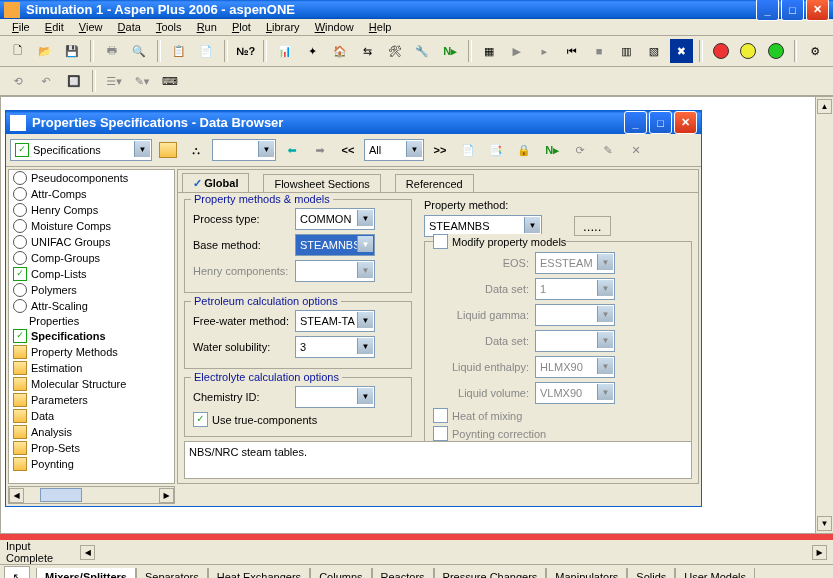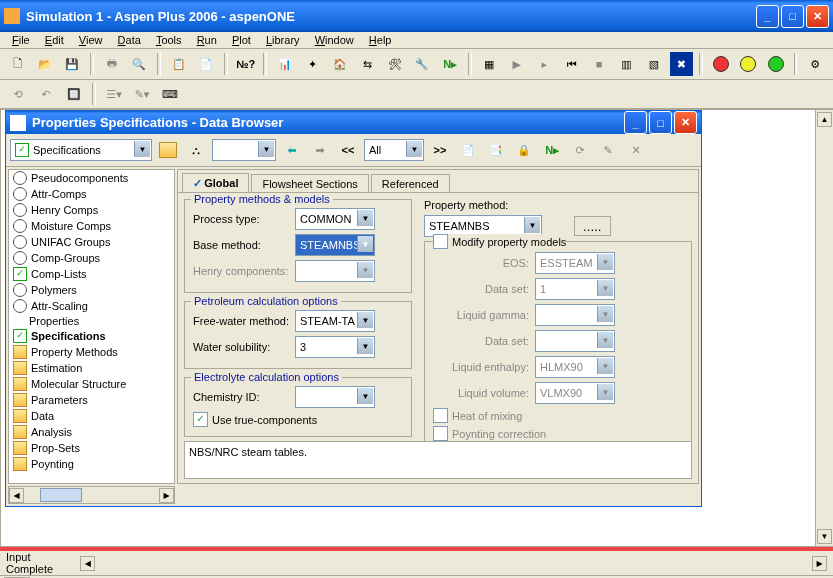--- a/index.html
+++ b/index.html
@@ -1,64 +1,64 @@
 <!DOCTYPE html>
 <html><head>
 <meta charset="utf-8">
 <style>
 body{margin:0;font-family:Tahoma,sans-serif;font-size:11px;background:#ece9d8;overflow:hidden}
-.titlebar{height:32px;background:linear-gradient(to bottom,#0a5fd3,#3b8cff 10%,#0a5fd3 90%,#054ab3);color:#fff;display:flex;align-items:center;padding:0 4px}
+.titlebar{height:19px;background:linear-gradient(to bottom,#0a5fd3,#3b8cff 10%,#0a5fd3 90%,#054ab3);color:#fff;display:flex;align-items:center;padding:0 4px}
 .titlebar .icon{width:16px;height:16px;background:#f7a93f;margin-right:6px;display:inline-block}
 .titlebar .title{font-weight:bold;font-size:13px;flex:1}
 .winbtns{display:flex;gap:2px}
 .winbtn{width:21px;height:21px;border:1px solid #fff;border-radius:3px;display:flex;align-items:center;justify-content:center;font-weight:bold;font-size:11px;color:#fff}
 .winbtn.min,.winbtn.max{background:linear-gradient(#2f7bff,#1a5fd0)}
 .winbtn.close{background:linear-gradient(#ff6a3c,#d4341a)}
 .menubar{background:#ece9d8;padding:2px 6px;border-bottom:1px solid #aca899}
 .menubar span{padding:18px 6px;cursor:default}
 .menubar span u{text-decoration:underline}
 .toolbar{background:#ece9d8;padding:2px 6px;display:flex;align-items:center;gap:4px;border-bottom:1px solid #aca899;height:26px}
 .tbtn{width:22px;height:22px;display:flex;align-items:center;justify-content:center;border:1px solid transparent}
 .sep{width:2px;height:22px;border-left:1px solid #aca899;border-right:1px solid #fff;margin:0 2px}
 .mdi-area{position:relative;background:#7f7f7f;height:436px;border:1px solid #aca899;border-right:none;display:flex}
 .rightscroll{width:17px;background:#ece9d8;border-left:1px solid #aca899;display:flex;flex-direction:column;justify-content:space-between;align-items:center;padding:2px 0}
 .sarrow{width:13px;height:13px;background:#ece9d8;border:1px solid #aca899;font-size:8px;display:flex;align-items:center;justify-content:center}
-.child-window{position:absolute;left:4px;top:0;width:695px;height:395px;background:#ece9d8;border:1px solid #0a5fd3;display:flex;flex-direction:column}
+.child-window{position:absolute;left:4px;top:13px;width:695px;height:395px;background:#ece9d8;border:1px solid #0a5fd3;display:flex;flex-direction:column}
 .child-title{height:24px;background:linear-gradient(to bottom,#0a5fd3,#3b8cff 10%,#0a5fd3)}
 .child-body{display:flex;flex-direction:column;flex:1;background:#ece9d8}
 .browser-tb{height:28px;padding:2px 4px;display:flex;align-items:center;gap:4px;border-bottom:1px solid #aca899}
 .combo{height:20px;border:1px solid #7f9db9;background:#fff;display:flex;align-items:center;padding:0 2px 0 4px;position:relative}
 .combo .dd{width:15px;height:16px;background:linear-gradient(#cde,#abc);border-left:1px solid #7f9db9;font-size:8px;display:flex;align-items:center;justify-content:center;position:absolute;right:1px;top:1px;bottom:1px}
 .browser-main{flex:1;display:flex;overflow:hidden}
 .tree{width:165px;border:1px solid #aca899;background:#fff;margin:2px;overflow:auto}
 .tree-item{display:flex;align-items:center;gap:4px;padding:1px 4px;white-space:nowrap}
 .ti-icon{width:12px;height:12px;display:inline-block}
 .ti-circle{border:1px solid #555;border-radius:50%}
 .ti-folder{background:linear-gradient(#ffe79c,#f7c14a);border:1px solid #b88a2e}
 .ti-check{background:#fff;border:1px solid #13a10e;font-size:9px;color:#13a10e;text-align:center;line-height:10px}
 .ti-check.on::before{content:"✓"}
 .content-area{flex:1;border:1px solid #aca899;margin:2px 2px 2px 0;background:#ece9d8;display:flex;flex-direction:column}
 .tabs{display:flex;align-items:flex-end;height:22px;padding-left:4px}
-.tab{padding:3px 10px;border:1px solid #aca899;border-bottom:none;background:#ece9d8;margin-right:2px;position:relative;top:1px}
+.tab{padding:3px 10px;border:1px solid #aca899;border-bottom:none;background:#ece9d8;margin-right:14px;position:relative;top:1px}
 .tab.active{background:#ece9d8;font-weight:normal}
 .tab.active::before{content:"✓";color:#1a5fd0;font-weight:bold;margin-right:2px}
 .tab.active span{font-weight:bold}
 .tab-body{flex:1;border-top:1px solid #aca899;padding:6px;position:relative}
 .groupbox{border:1px solid #aca899;padding:8px 8px 6px;margin-bottom:8px;position:relative}
 .groupbox .legend{position:absolute;top:-7px;left:6px;background:#ece9d8;padding:0 3px;color:#08139b}
 .field{display:flex;align-items:center;margin-bottom:4px;gap:6px}
 .field label{width:96px}
 .field .combo{width:72px;flex-shrink:0}
 .wide-combo{width:110px!important}
 .disabled{color:#888}
 .chk{display:flex;align-items:center;gap:4px;margin-bottom:3px}
 .chkbox{width:13px;height:13px;background:#fff;border:1px solid #7f9db9;font-size:10px;color:#21a121;text-align:center;line-height:11px}
 .chkbox.on::before{content:"✓"}
 .status-box{border:1px solid #aca899;background:#fff;padding:4px;font-size:11px;height:28px}
-.statusbar{height:20px;border-top:4px solid #ef4444;padding:2px 6px;background:#ece9d8;display:flex;align-items:center}
+.statusbar{height:20px;border-top:6px solid #ef4444;padding:2px 6px;background:#ece9d8;display:flex;align-items:center}
 .bottom-tabs{display:flex;align-items:center;height:24px;background:#ece9d8;border-top:1px solid #aca899;padding:0 4px;gap:0}
 .btab{padding:3px 8px;border:1px solid #aca899;border-top:none;font-size:11px}
 .btab.active{font-weight:bold;background:#fff}
 .pointer{width:24px;height:20px;border:1px solid #aca899;margin-right:6px;display:flex;align-items:center;justify-content:center;background:#fff}
 .hscroll{height:16px;background:#ece9d8;border:1px solid #aca899;display:flex;align-items:center}
 .hscroll .thumb{width:40px;height:12px;background:#c9daf1;border:1px solid #7f9db9;margin-left:16px}
 .dot{width:14px;height:14px;border-radius:50%;border:1px solid #333}
 .navbtn{color:#1a8f1a;font-weight:bold}
 .folder-icon{width:16px;height:14px;background:linear-gradient(#ffe79c,#f7c14a);border:1px solid #b88a2e;display:inline-block}
 </style>

